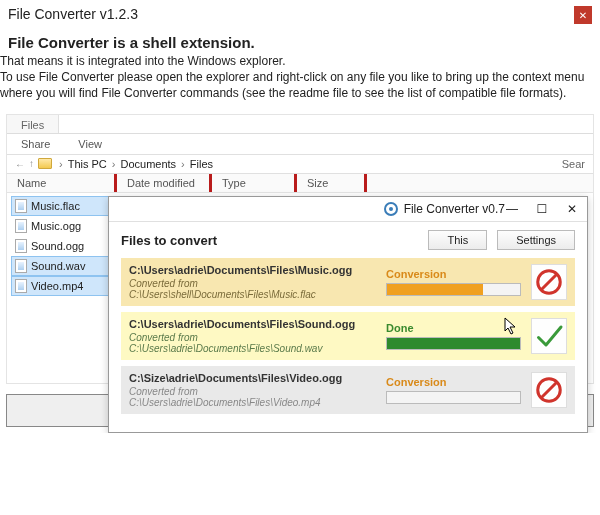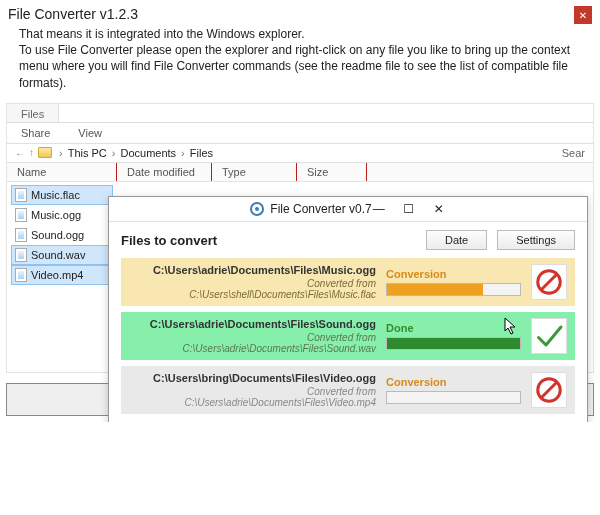--- a/index.html
+++ b/index.html
@@ -2,62 +2,62 @@
 <html><head>
 <meta charset="utf-8">
 <style>
 * { box-sizing: border-box; margin: 0; padding: 0; }
 body { font-family: "Segoe UI", Arial, sans-serif; font-size: 12px; color: #222; background: #fff; width: 600px; }
 .container { width: 600px; position: relative; }
 .header-row { display: flex; justify-content: space-between; align-items: flex-start; padding: 6px 8px 2px 8px; }
 .app-title { font-size: 14px; font-weight: 400; }
 .close-x { width: 18px; height: 18px; background: #c0392b; color: #fff; display: flex; align-items: center; justify-content: center; font-size: 10px; cursor: pointer; }
 .bold-line { font-weight: 700; font-size: 15px; padding: 8px 8px 2px 8px; }
-.desc { font-size: 12px; line-height: 1.35; padding: 0 8px 8px 19px; }
+.desc { font-size: 12px; line-height: 1.35; padding: 0 8px 8px 0; }
 
 .explorer { margin: 4px 6px 0 6px; border: 1px solid #e4e4e4; background: #fff; }
 .tabs-row { display: flex; border-bottom: 1px solid #ddd; }
 .tab { padding: 4px 14px 2px 14px; font-size: 11px; color: #666; background: #f7f7f7; border-right: 1px solid #e0e0e0; }
 .ribbon-row { display: flex; gap: 28px; padding: 4px 14px; font-size: 11px; color: #555; }
 .addr-row { display: flex; align-items: center; border-top: 1px solid #e0e0e0; border-bottom: 1px solid #e0e0e0; padding: 3px 8px; font-size: 11px; background: #fff; gap: 4px; }
 .arrow { color: #888; font-size: 10px; }
 .folder-ico { width: 14px; height: 11px; display: inline-block; background: linear-gradient(#ffe9a8,#f3c94f); border: 1px solid #d0a83c; border-radius: 1px; margin-right: 2px; }
 .crumb-sep { color: #777; padding: 0 1px; }
 .search-label { margin-left: auto; color: #666; font-size: 11px; }
 .cols-row { display: flex; border-bottom: 1px solid #e4e4e4; font-size: 11px; color: #555; background: #fafafa; }
-.col { padding: 3px 10px; border-right: 1px solid #b91c1c; }
+.col { padding: 3px 10px; border-right: 3px solid #b91c1c; }
 .col.name { width: 110px; }
 .col.date { width: 95px; }
 .col.type { width: 85px; }
 .col.size { width: 70px; }
 .body-row { display: flex; }
 .file-list { width: 110px; padding: 3px 4px; }
 .file-item { display: flex; align-items: center; gap: 4px; padding: 2px 3px; font-size: 11px; border: 1px solid transparent; }
 .file-item.sel { background: #cfe6fb; border: 1px solid #8ec3f0; }
 .file-ico { width: 12px; height: 14px; border: 1px solid #aaa; background: #fff; display: inline-block; position: relative; }
 .file-ico.audio::after { content:""; position:absolute; inset:2px; background: linear-gradient(#e8f3ff,#aed0f0); }
 
 .fc-window { position: absolute; left: 108px; top: 196px; width: 480px; border: 1px solid #999; background: #fff; box-shadow: 0 2px 8px rgba(0,0,0,0.2); }
-.fc-titlebar { display: flex; align-items: center; justify-content: center; padding: 5px 8px; border-bottom: 1px solid #e0e0e0; font-size: 12px; }
+.fc-titlebar { display: flex; align-items: center; justify-content: flex-end; padding: 5px 8px; border-bottom: 1px solid #e0e0e0; font-size: 12px; }
 .fc-title-left { display: flex; align-items: center; gap: 6px; }
 .fc-ico { width: 14px; height: 14px; border: 2px solid #3a7db8; border-radius: 50%; display: inline-block; position: relative; }
 .fc-ico::after { content:""; position:absolute; width:4px; height:4px; background:#3a7db8; left:3px; top:3px; border-radius:50%; }
 .fc-winbtns { display: flex; gap: 16px; font-size: 12px; }
 .fc-winbtn { width: 14px; text-align: center; cursor: pointer; }
 .fc-content { padding: 8px 12px 12px 12px; }
 .fc-header-row { display: flex; justify-content: space-between; align-items: center; margin-bottom: 8px; }
 .fc-heading { font-weight: 700; font-size: 13px; }
 .fc-btn { border: 1px solid #bbb; background: linear-gradient(#fdfdfd,#ececec); padding: 3px 18px; font-size: 11px; cursor: pointer; }
 .fc-btns { display: flex; gap: 10px; }
 
 .conv-row { display: flex; align-items: center; padding: 6px 8px; gap: 10px; margin-bottom: 6px; }
 .conv-row.yellow { background: #f8e7b0; }
-.conv-row.green { background: #86efac; }
+.conv-row.green { background: #fef9c3; }
 .conv-row.gray { background: #e9e9e9; }
-.conv-left { flex: 1; text-align: right; }
+.conv-left { flex: 1; }
 .conv-path { font-size: 11px; font-weight: 700; color: #333; }
 .conv-sub { font-size: 10px; font-style: italic; color: #7a6b3a; margin-top: 2px; }
 .conv-row.green .conv-sub { color: #5a7a4a; }
 .conv-row.gray .conv-sub { color: #888; }
 .conv-mid { width: 135px; }
 .status-label { font-size: 11px; font-weight: 700; margin-bottom: 3px; }
 .status-conv { color: #d98a1a; }
 .status-done { color: #3a8a2e; }
 .bar { height: 13px; border: 1px solid #bbb; background: #f4f4f4; position: relative; }
 .bar .fill { height: 100%; }
@@ -78,20 +78,21 @@
 </head>
 <body>
 
 <div class="container">
 
   <div class="header-row">
     <div class="app-title">File Converter v1.2.3</div>
     <div class="close-x">✕</div>
   </div>
 
+  <div class="bold-line">File Converter is a shell extension.</div>
   <div class="desc">
     <div>That means it is integrated into the Windows explorer.</div>
     <div>To use File Converter please open the explorer and right-click on any file you like to bring up the context menu where you will find File Converter commands (see the readme file to see the list of compatible file formats).</div>
   </div>
 
   <div class="explorer">
     <div class="tabs-row">
       <div class="tab">Files</div>
     </div>
     <div class="ribbon-row">
@@ -152,21 +153,21 @@
       <div class="fc-winbtns">
         <span class="fc-winbtn">—</span>
         <span class="fc-winbtn">☐</span>
         <span class="fc-winbtn">✕</span>
       </div>
     </div>
     <div class="fc-content">
       <div class="fc-header-row">
         <div class="fc-heading">Files to convert</div>
         <div class="fc-btns">
-          <div class="fc-btn">Date</div>
+          <div class="fc-btn">This</div>
           <div class="fc-btn">Settings</div>
         </div>
       </div>
       <div id="conv-list">
           <div class="conv-row yellow">
             <div class="conv-left">
               <div class="conv-path">C:\Users\adrie\Documents\Files\Music.ogg</div>
               <div class="conv-sub">Converted from C:\Users\shell\Documents\Files\Music.flac</div>
             </div>
             <div class="conv-mid">
@@ -194,21 +195,21 @@
               </div>
             </div>
             <div class="conv-icon">
               <svg class="check-svg" width="30" height="30" viewBox="0 0 40 40">
                 <polyline points="6,22 16,32 36,8"></polyline>
               </svg>
             </div>
           </div>
           <div class="conv-row gray">
             <div class="conv-left">
-              <div class="conv-path">C:\Users\bring\Documents\Files\Video.ogg</div>
+              <div class="conv-path">C:\Size\adrie\Documents\Files\Video.ogg</div>
               <div class="conv-sub">Converted from C:\Users\adrie\Documents\Files\Video.mp4</div>
             </div>
             <div class="conv-mid">
               <div class="status-label status-conv">Conversion</div>
               <div class="bar">
                 <div class="fill none"></div>
               </div>
             </div>
             <div class="conv-icon">
               <svg class="cancel-svg" width="30" height="30" viewBox="0 0 40 40">

